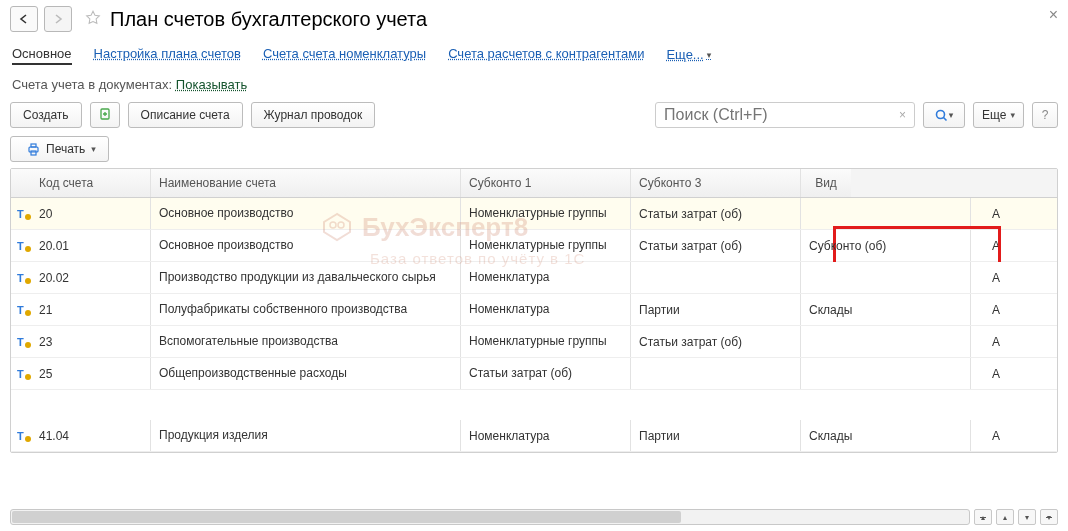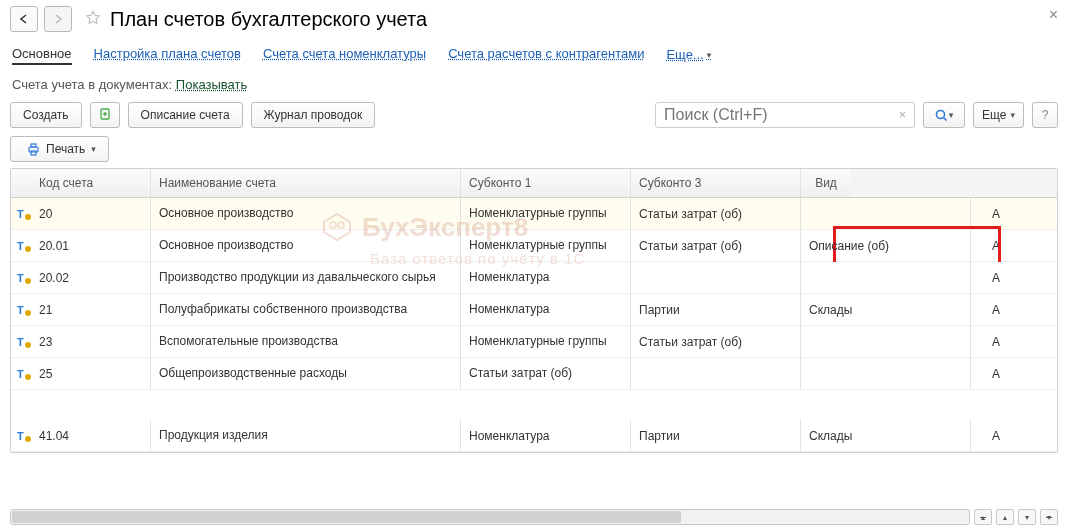--- a/index.html
+++ b/index.html
@@ -172,21 +172,21 @@
           <span class="acct-icon">
             <span class="t">T</span>
             <span class="dot"></span>
           </span>
         </div>
         <div class="td col-code">20.01</div>
         <div class="td col-name multiline">Основное производство</div>
         <div class="td col-s1 multiline">Номенклатурные группы</div>
         <div class="td col-s2">Статьи затрат (об)</div>
         <div class="td col-s3">
-          <span style="position:relative;z-index:2;">Описание (об)</span>
+          <span style="position:relative;z-index:2;">Субконто (об)</span>
         </div>
         <div class="td col-vid">А</div>
         <div class="redbox" style="left: 822px; top: -4px; width: 168px; height: 40px;"></div>
       </div>
       <div class="trow" style="position: relative;">
         <div class="td col-icon">
           <span class="acct-icon">
             <span class="t">T</span>
             <span class="dot"></span>
           </span>

